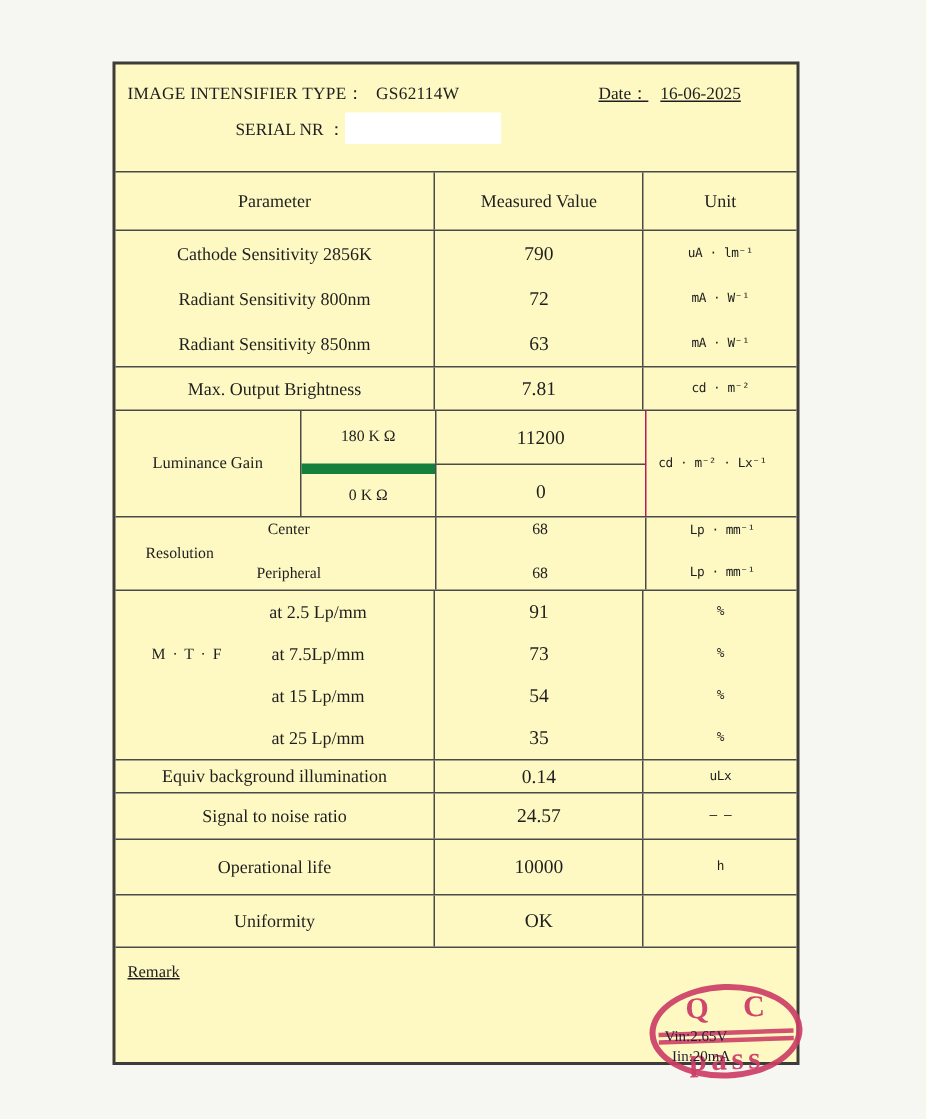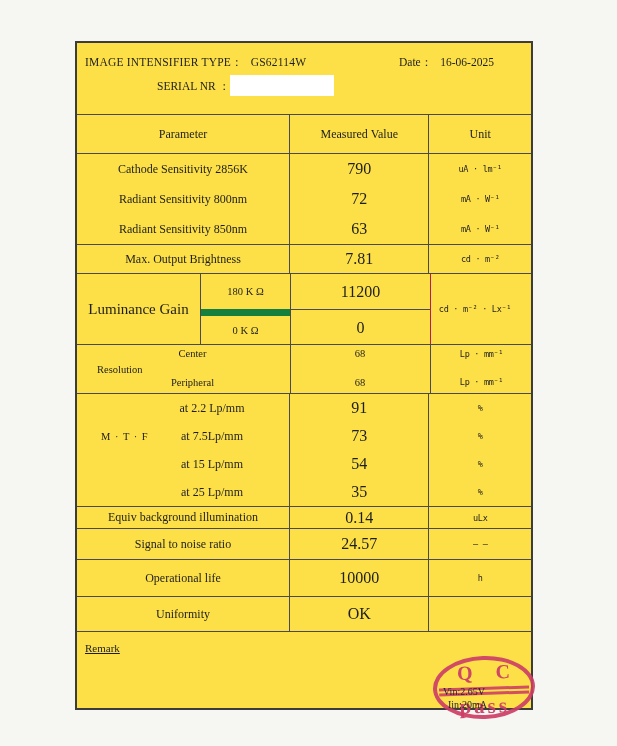--- a/index.html
+++ b/index.html
@@ -9,54 +9,54 @@
     font-family:"Liberation Serif","DejaVu Serif",serif;
     color:#1e1e1e;
     position:relative;
     overflow:hidden;
   }
   .sheet {
     position:absolute; left:75px; top:41px;
     width:458px; height:669px;
     border:2px solid #3c3c3c;
     display:flex; flex-direction:column;
-    background:#fde047;
+    background:#fef9c3;
   }
   .sec { flex:none; position:relative; width:100%; }
   .bt { border-top:1px solid #4a4a4a; }
 
   
   .title-block { height:71px; font-size:11.5px; }
   .tb-left  { position:absolute; left:8px;  top:12px; letter-spacing:.2px; }
-  .tb-right { position:absolute; left:322px; top:12px; }
+  .tb-right { position:absolute; left:322px; top:12px;text-decoration:underline; }
   .tb-serial{ position:absolute; left:80px; top:36px; }
   .lbl-gap { display:inline-block; width:8px; }
   .whiteout { position:absolute; left:153px; top:32px; width:104px; height:21px; background:#ffffff; }
 
   
   .trow { display:flex; width:100%; height:100%; }
   .c1 { width:213px; display:flex; align-items:center; justify-content:center; text-align:center; }
   .c2 { width:140px; border-left:1px solid #4a4a4a; display:flex; align-items:center; justify-content:center; }
   .c3 { width:103px; border-left:1px solid #4a4a4a; display:flex; align-items:center; justify-content:center; }
   .param { font-size:12px; }
-  .val   { font-size:16px;text-align:right; }
+  .val   { font-size:13px;text-align:right; }
   .unit  { font-family:"DejaVu Sans Mono",monospace; font-size:8.5px; letter-spacing:-0.3px; }
 
   .header-row { height:39px; }
   .header-row .c1, .header-row .c2, .header-row .c3 { font-size:12px; }
 
   .sens { height:91px; display:flex; flex-direction:column; }
   .sens .trow { flex:1; }
 
   .maxrow { height:29px; }
 
   
   .lum { height:71px; }
   .lum .lum-label { position:absolute; left:0; top:0; width:124px; height:100%;
-        border-right:1px solid #4a4a4a; display:flex; align-items:center; justify-content:center; font-size:15px; }
+        border-right:1px solid #4a4a4a; display:flex; align-items:center; justify-content:center; font-size:11px; }
   .lum .k1 { position:absolute; left:124px; top:0;   width:89px; height:35px; display:flex; align-items:center; justify-content:center; font-size:10.5px; }
   .lum .k2 { position:absolute; left:124px; top:35px; width:89px; height:36px; border-top:7px solid #15803d; display:flex; align-items:center; justify-content:center; font-size:10.5px; }
   .lum .v1 { position:absolute; left:213px; top:0;   width:140px; height:35px; border-left:1px solid #4a4a4a; display:flex; align-items:center; justify-content:center; }
   .lum .v2 { position:absolute; left:213px; top:35px; width:140px; height:36px; border-left:1px solid #4a4a4a; border-top:1px solid #4a4a4a; display:flex; align-items:center; justify-content:center; }
   .lum .ucell { position:absolute; left:353px; top:0; width:89px; height:100%; border-left:1px solid #be185d; display:flex; align-items:center; justify-content:center; }
 
   
   .res { height:49px; }
   .res .res-label { position:absolute; left:20px; top:0; height:100%; display:flex; align-items:center; font-size:10.5px; }
   .res .sub-t { position:absolute; left:18px; top:3px;  width:195px; text-align:center; font-size:10.5px; }
@@ -162,21 +162,21 @@
     <div class="v-t">68</div>
     <div class="v-b">68</div>
     <div class="u-t unit">Lp · mm⁻¹</div>
     <div class="u-b unit">Lp · mm⁻¹</div>
   </div>
 
   <div class="sec bt mtf">
     <div class="mtf-label">M · T · F</div>
     <div class="trow">
       <div class="c1 param">
-          <span class="shift">at 2.2 Lp/mm</span>
+          <span class="shift">at 2.5 Lp/mm</span>
         </div>
       <div class="c2 val">91</div>
       <div class="c3 unit">%</div>
     </div>
     <div class="trow">
       <div class="c1 param">
           <span class="shift">at 7.5Lp/mm</span>
         </div>
       <div class="c2 val">73</div>
       <div class="c3 unit">%</div>

